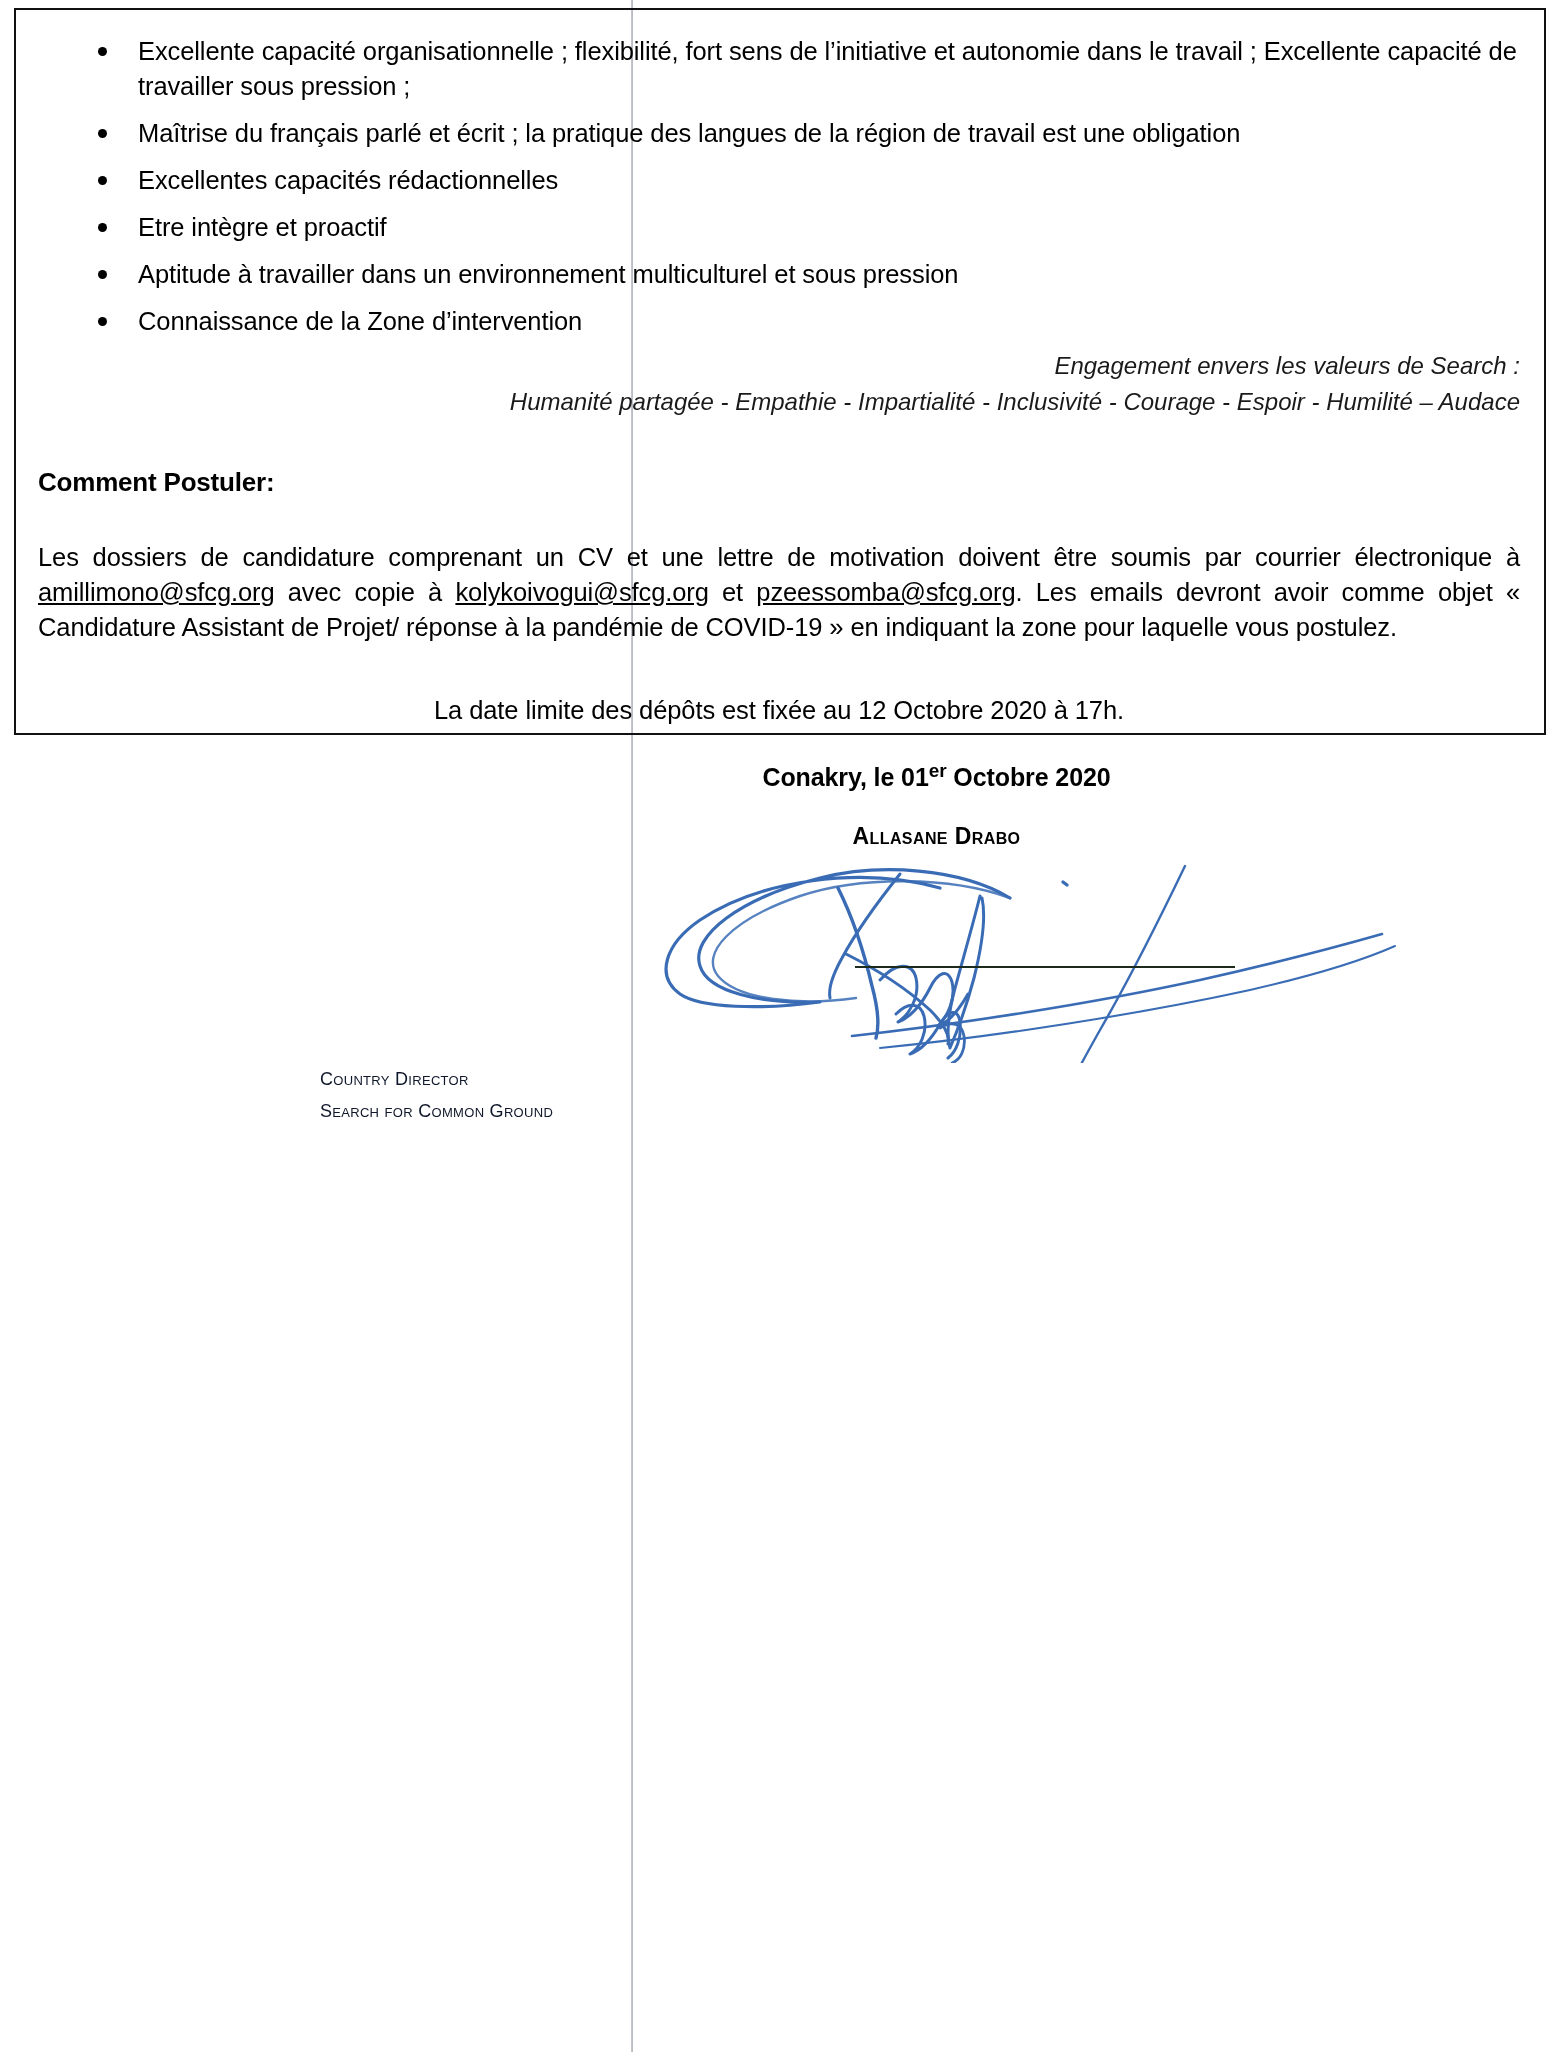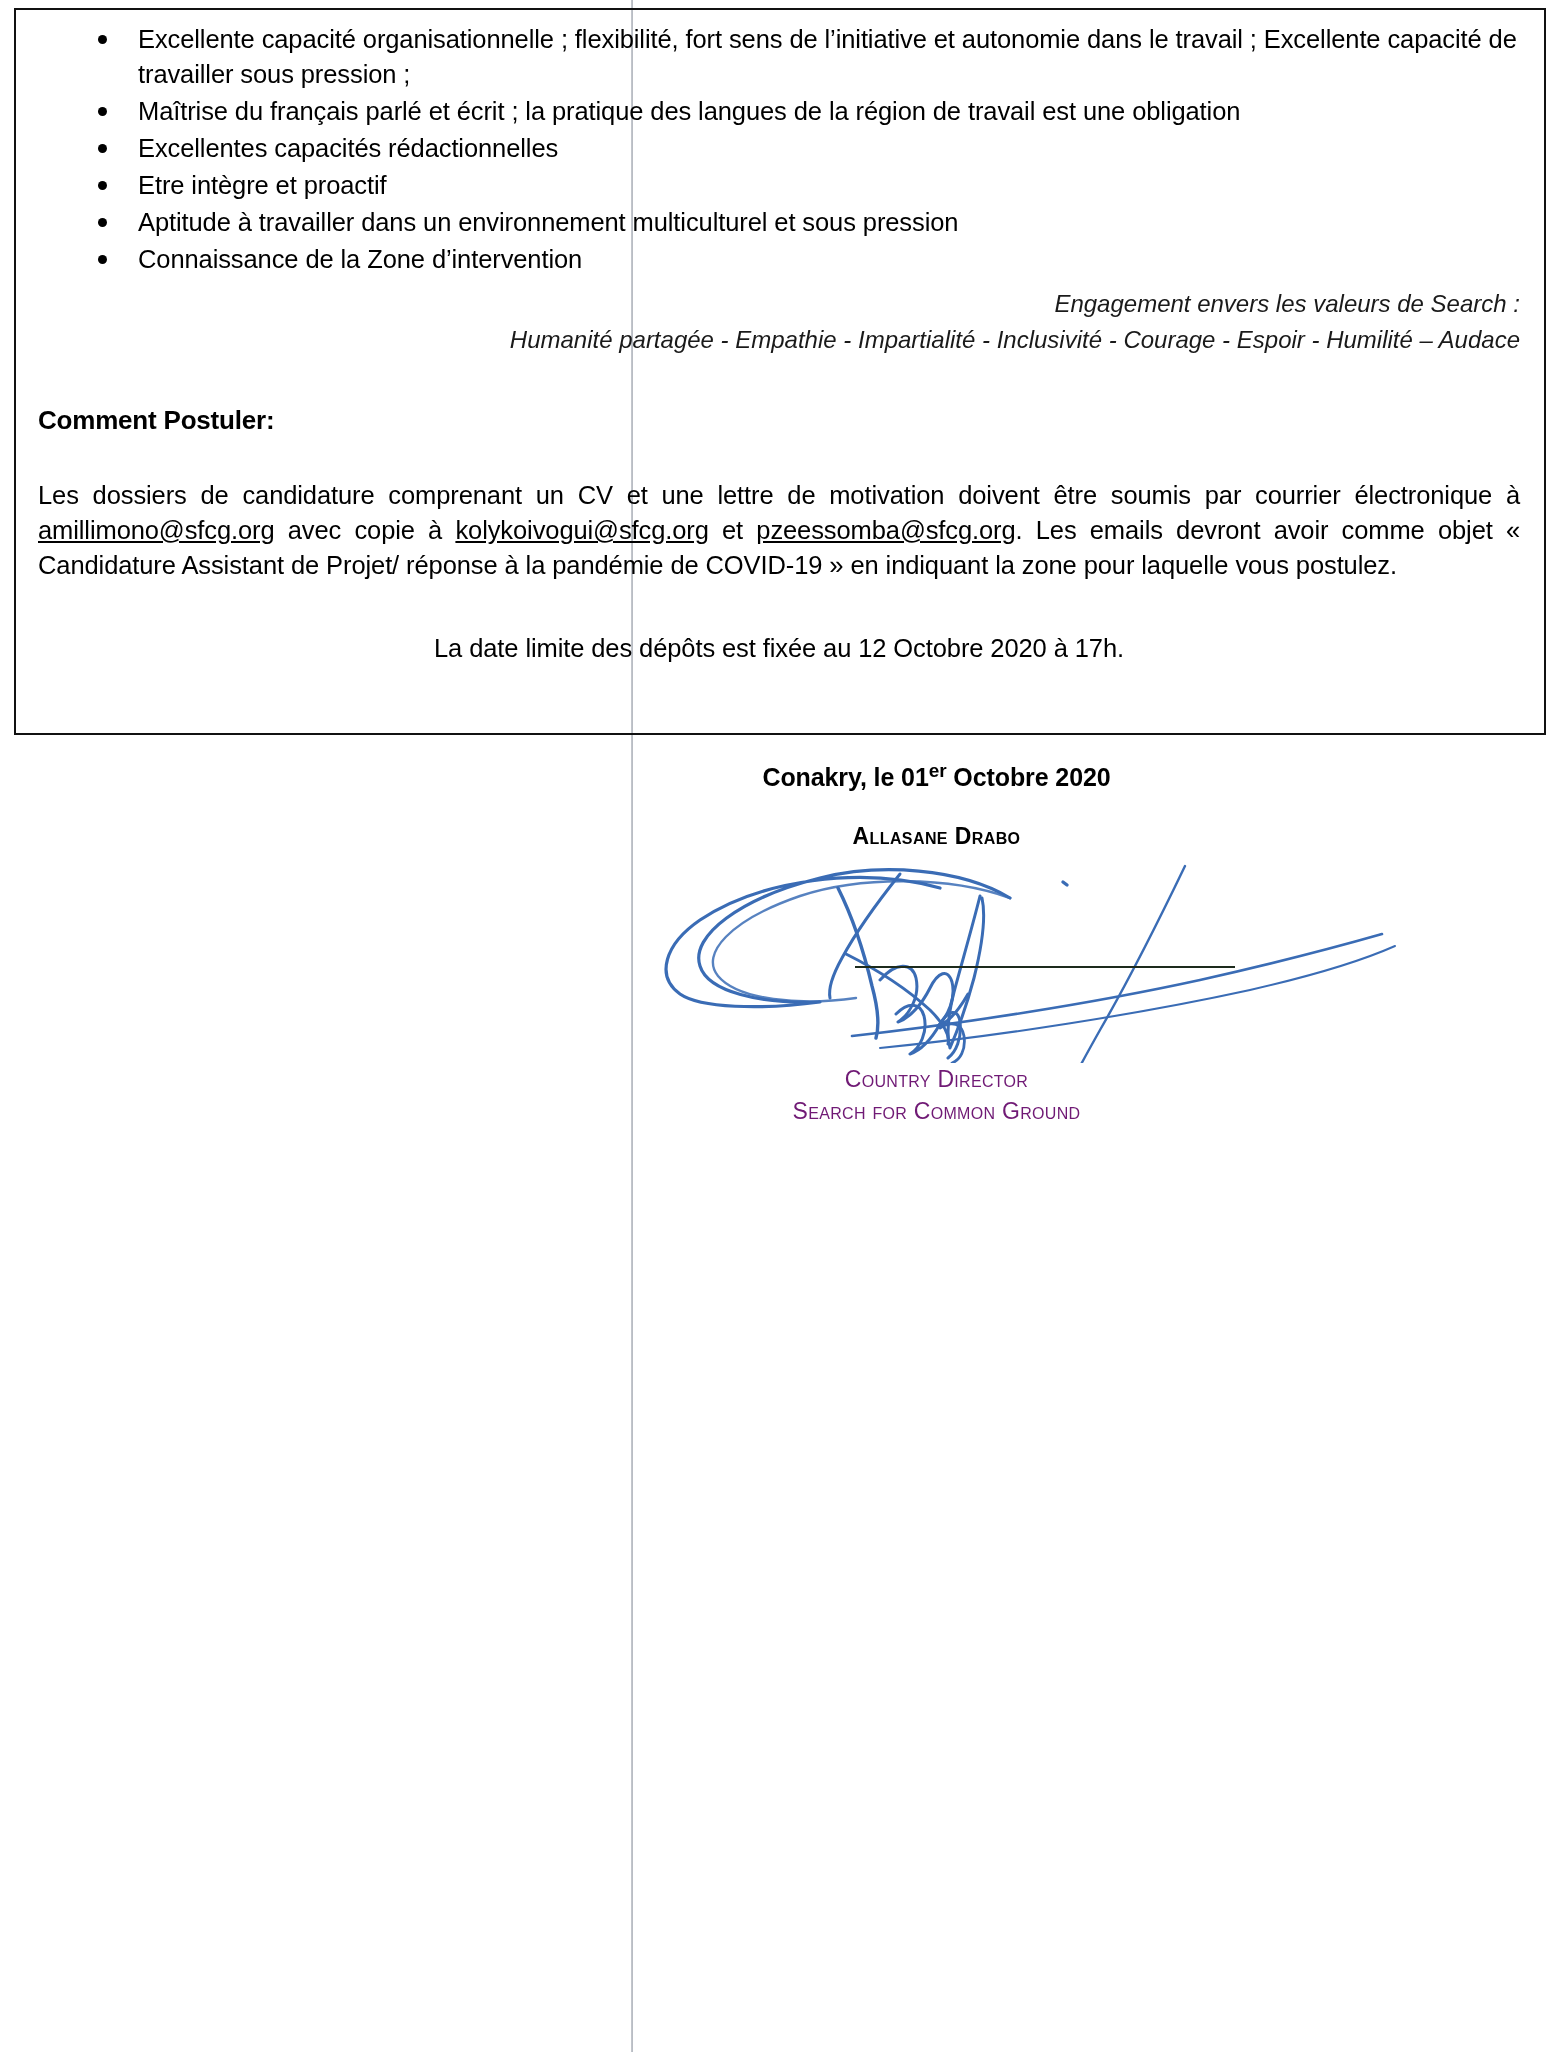--- a/index.html
+++ b/index.html
@@ -49,21 +49,21 @@
   ul.bullets {
     list-style: none;
     margin: 0;
     padding: 0;
   }
   ul.bullets li {
     position: relative;
     padding-left: 100px;
     font-size: 25.5px;
     line-height: 35px;
-    margin: 0 0 2px 0;
+    margin: 12px 0 2px 0;
     letter-spacing: -0.1px;
   }
   ul.bullets li .dot {
     position: absolute;
     left: 60px;
     top: 13px;
     width: 9px;
     height: 9px;
     background: #000;
     border-radius: 50%;
@@ -148,27 +148,27 @@
   .sig-rule {
     position: absolute;
     left: 855px;
     top: 108px;
     width: 380px;
     height: 2px;
     background: #1d2b1d;
   }
 
   .sig-title {
-    text-align: center;
-    font-size: 23px;
+    text-align: left;
+    font-size: 18px;
     font-variant: small-caps;
     line-height: 32px;
     margin-left: 320px;
     letter-spacing: .3px;
-    color: #701a75;
+    color: #0f172a;
   }
 </style>
 </head>
 <body>
 
 <div id="page">
 
   <div id="fold-line"></div>
 
   <div id="text-box">

